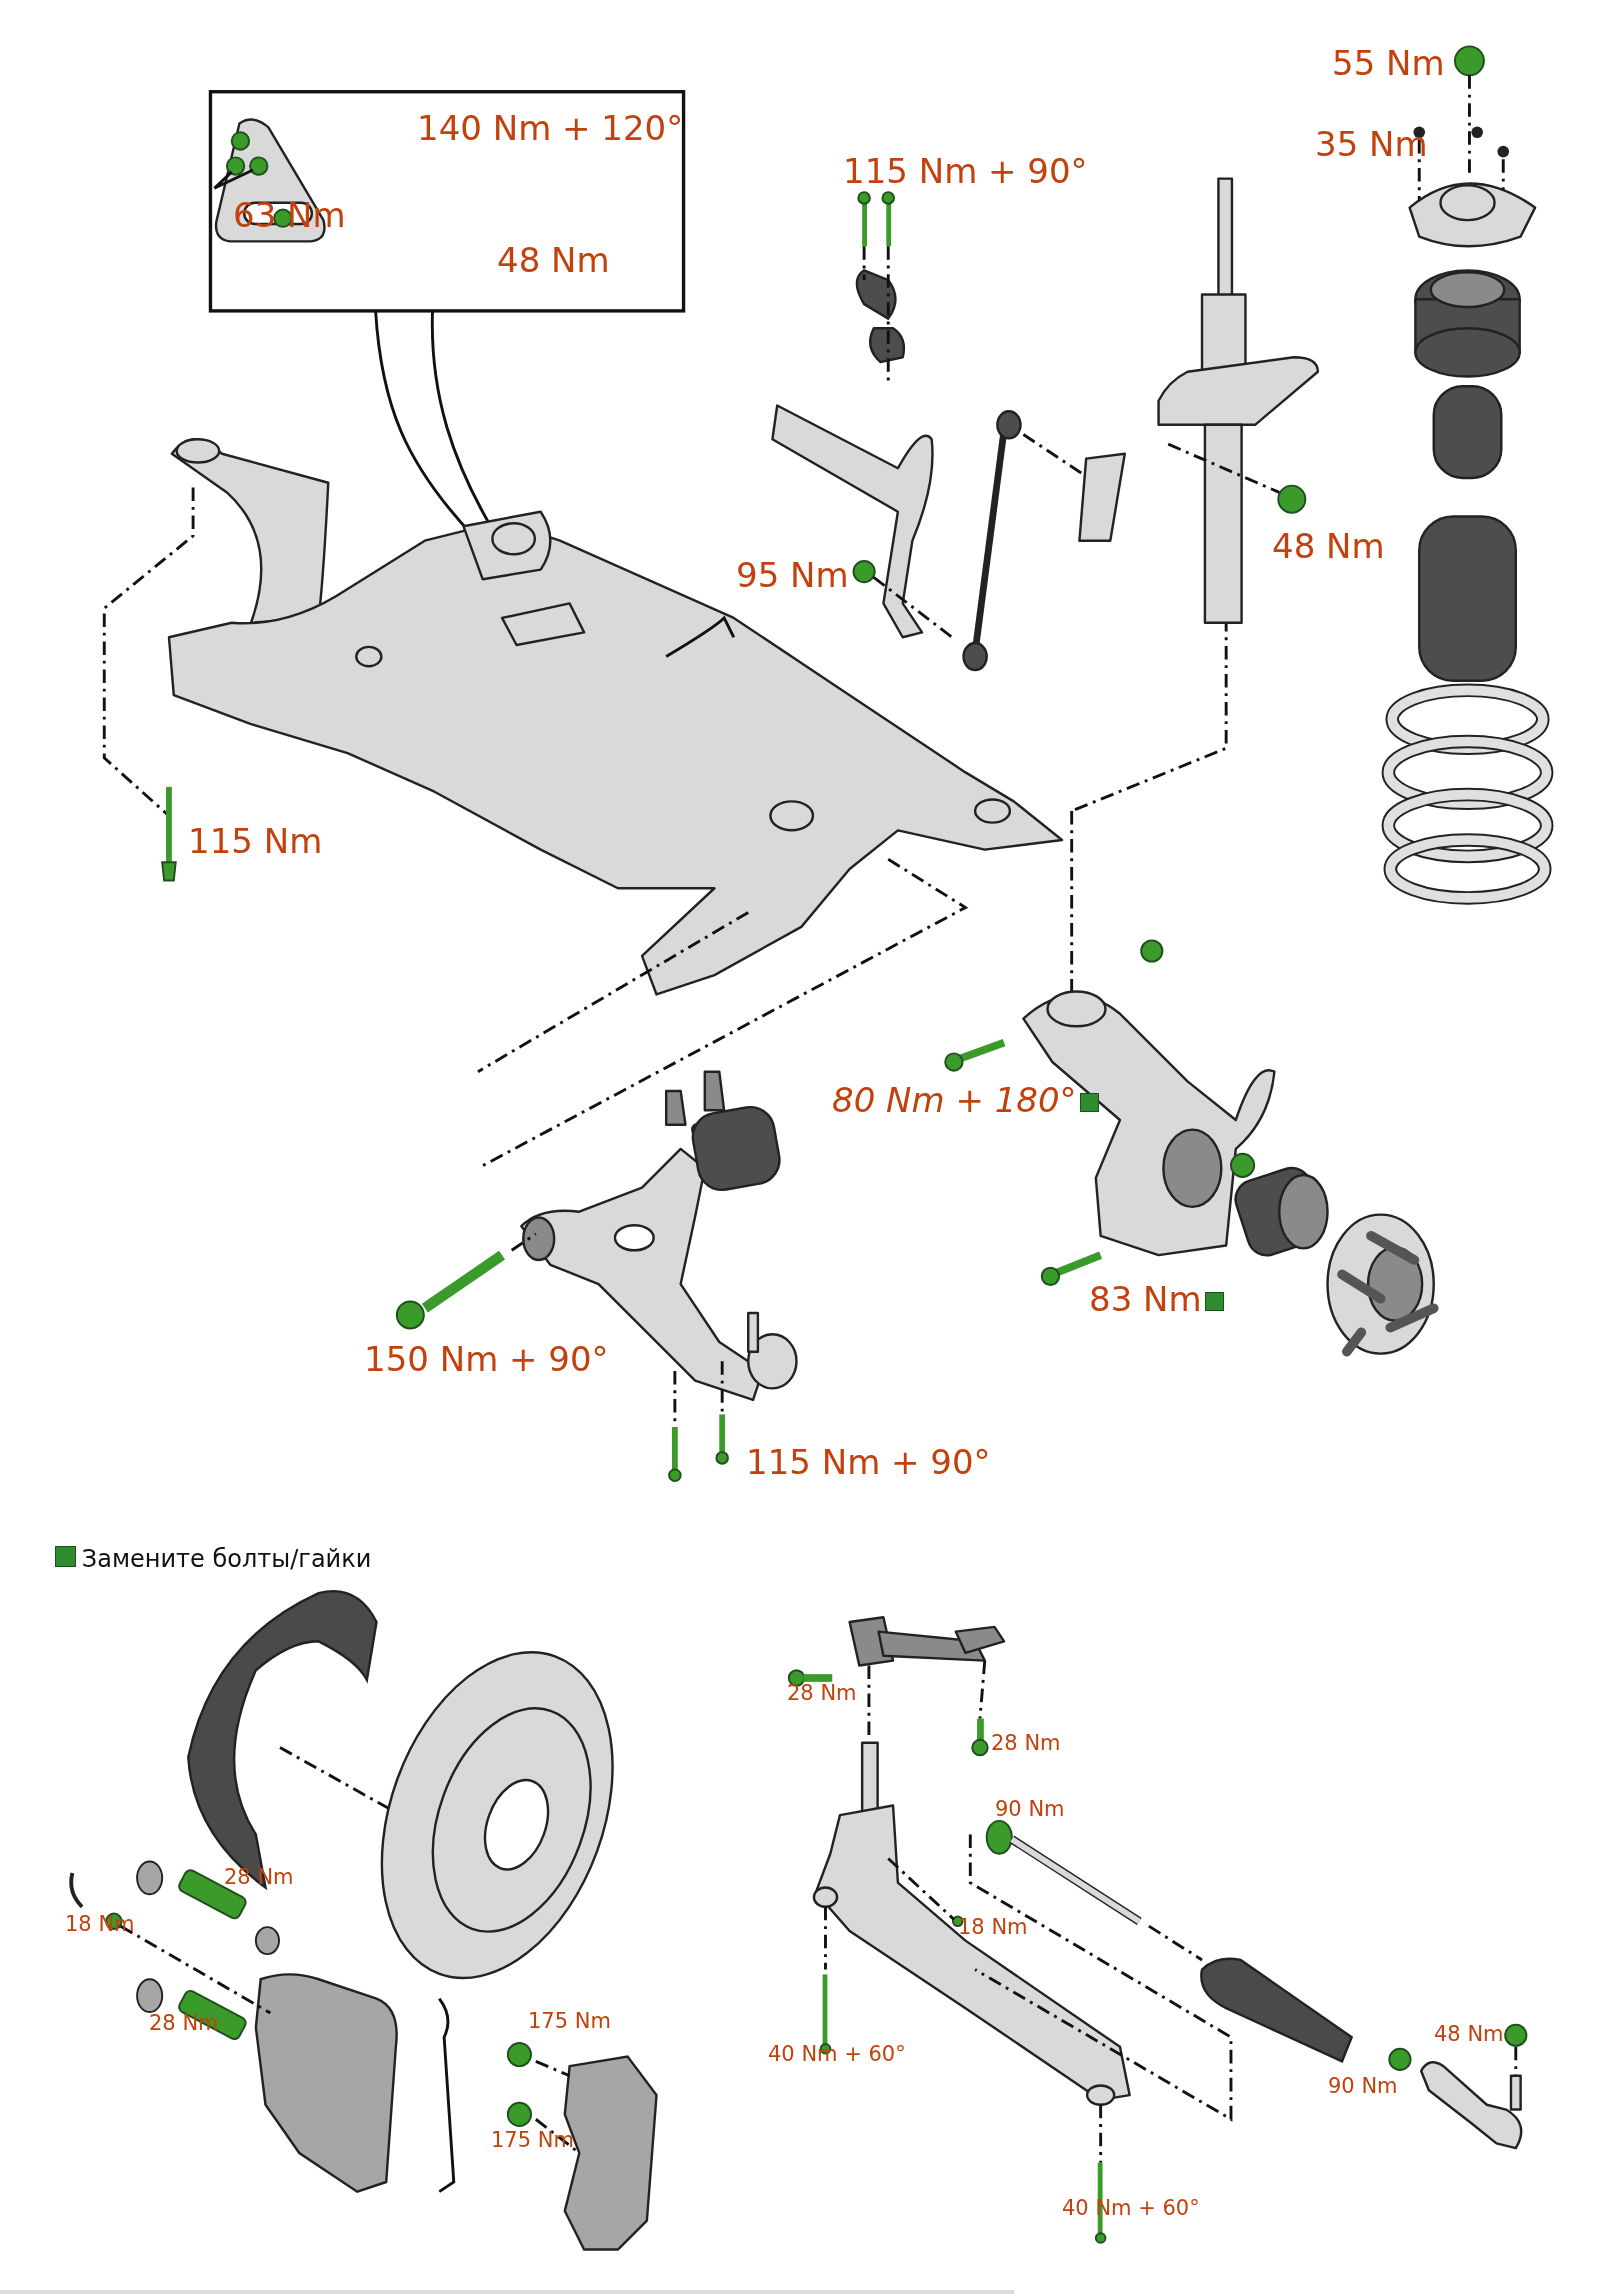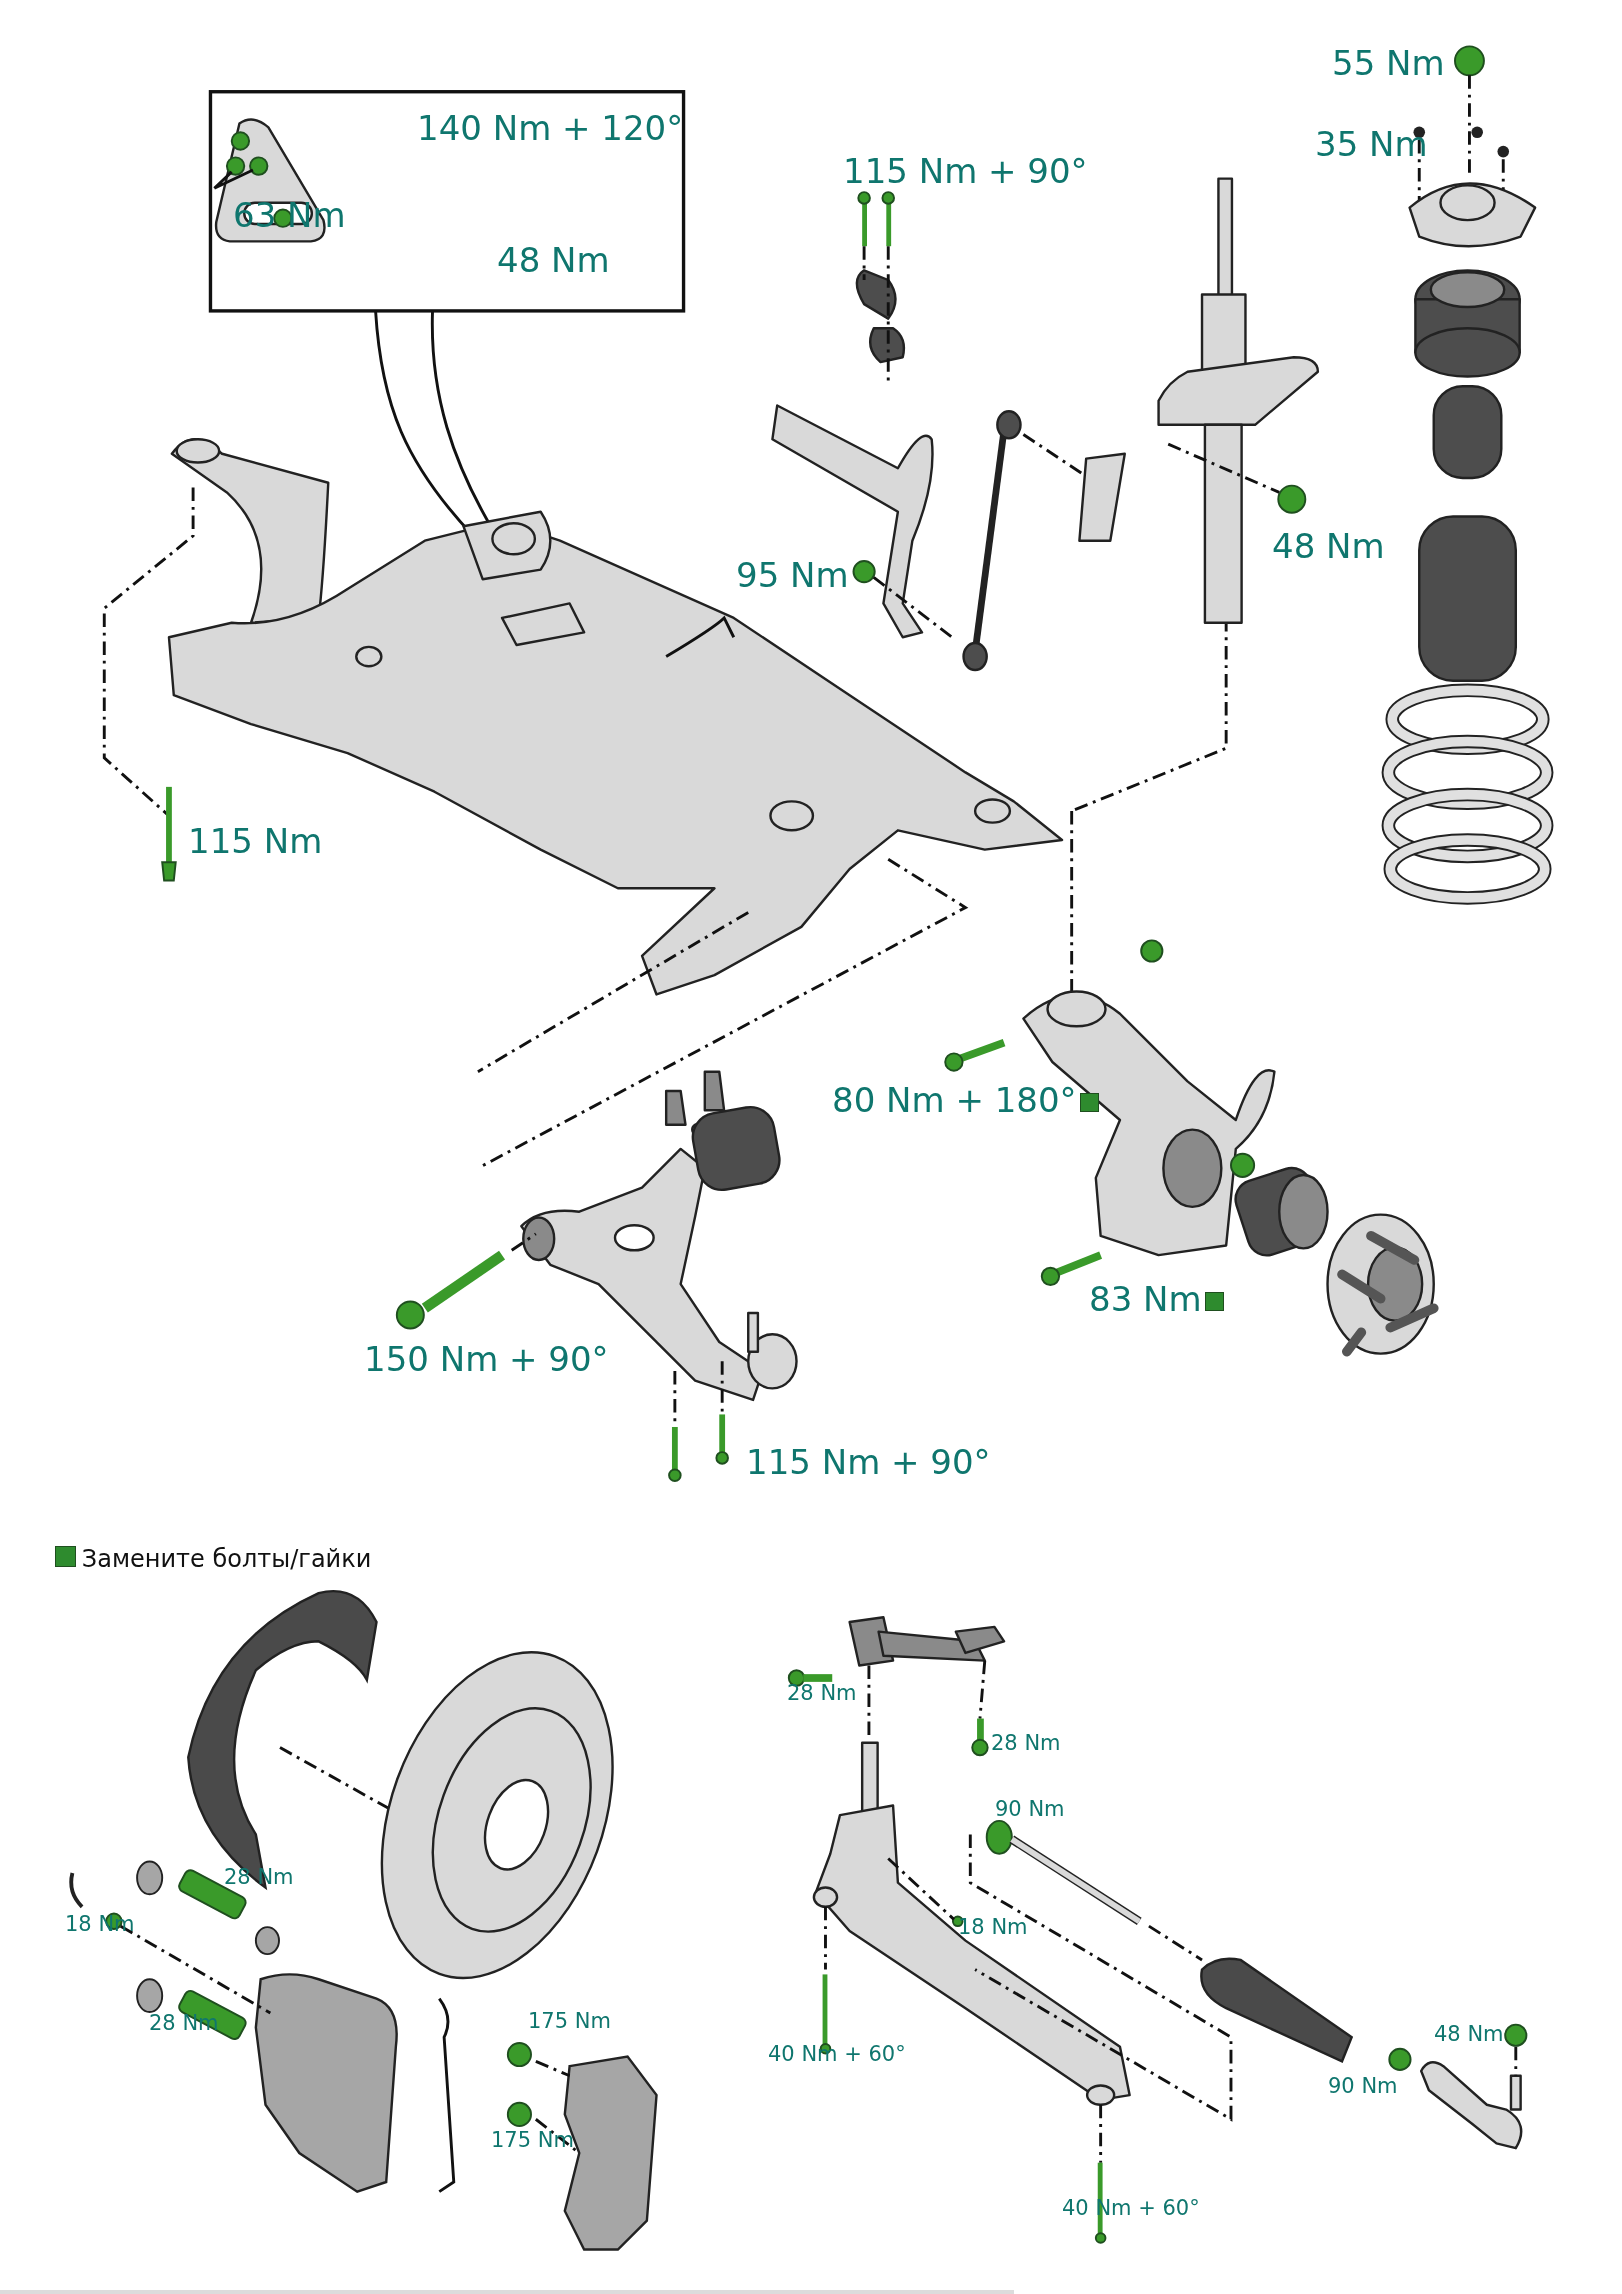--- a/index.html
+++ b/index.html
@@ -1,19 +1,19 @@
 <!DOCTYPE html>
 <html><head>
 <meta charset="utf-8">
 <style>
   html, body { margin:0; padding:0; background:#ffffff; }
   body { width:1622px; height:2294px; position:relative; overflow:hidden;
          font-family:"DejaVu Sans", "Liberation Sans", sans-serif; color:#111; }
   #art { position:absolute; left:0; top:0; width:1622px; height:2294px; }
-  .lbl { position:absolute; white-space:nowrap; line-height:1; color:#0f766e; }
+  .lbl { position:absolute; white-space:nowrap; line-height:1; color:#c2410c; }
   .big { font-size:34px; }
   .small { font-size:21px; }
   .mark { display:inline-block; width:19.3px; height:19.3px; background:#2e8b2e;
           border:1.4px solid #1f4f1f; vertical-align:baseline; margin-left:2.9px; box-sizing:border-box; }
   .legend { position:absolute; left:55px; top:1545px; font-size:24px;text-align:center; }
   .legend .mark { width:21px; height:21px; margin:0 5.8px 0 0; }
   .bottom-bar { position:absolute; left:0; top:2290px; width:1014px; height:3.9px; background:#dcdcdc; }
 </style>
 </head>
 <body>
@@ -242,21 +242,21 @@
 <div class="lbl big" style="left:233px;top:198px;">63 Nm</div>
 <div class="lbl big" style="left:497px;top:243px;">48 Nm</div>
 
 <div class="lbl big" style="left:188px;top:824px;">115 Nm</div>
 <div class="lbl big" style="left:843px;top:154px;">115 Nm + 90°</div>
 <div class="lbl big" style="left:736px;top:558px;">95 Nm</div>
 <div class="lbl big" style="left:1272px;top:529px;">48 Nm</div>
 <div class="lbl big" style="left:1332px;top:46px;">55 Nm</div>
 <div class="lbl big" style="left:1287px;top:127px;margin-left:28px;">35 Nm</div>
 
-<div class="lbl big" style="left:832px;top:1083px;">
+<div class="lbl big" style="left:832px;top:1083px;font-style:italic;">
   <span>80 Nm + 180°</span><span class="mark"></span>
 </div>
 <div class="lbl big" style="left:1089px;top:1282px;text-align:center;">
   <span>83 Nm</span><span class="mark"></span>
 </div>
 <div class="lbl big" style="left:364px;top:1342px;">150 Nm + 90°</div>
 <div class="lbl big" style="left:746px;top:1445px;">115 Nm + 90°</div>
 
 <div class="legend">
   <span class="mark"></span><span>Замените болты/гайки</span>

